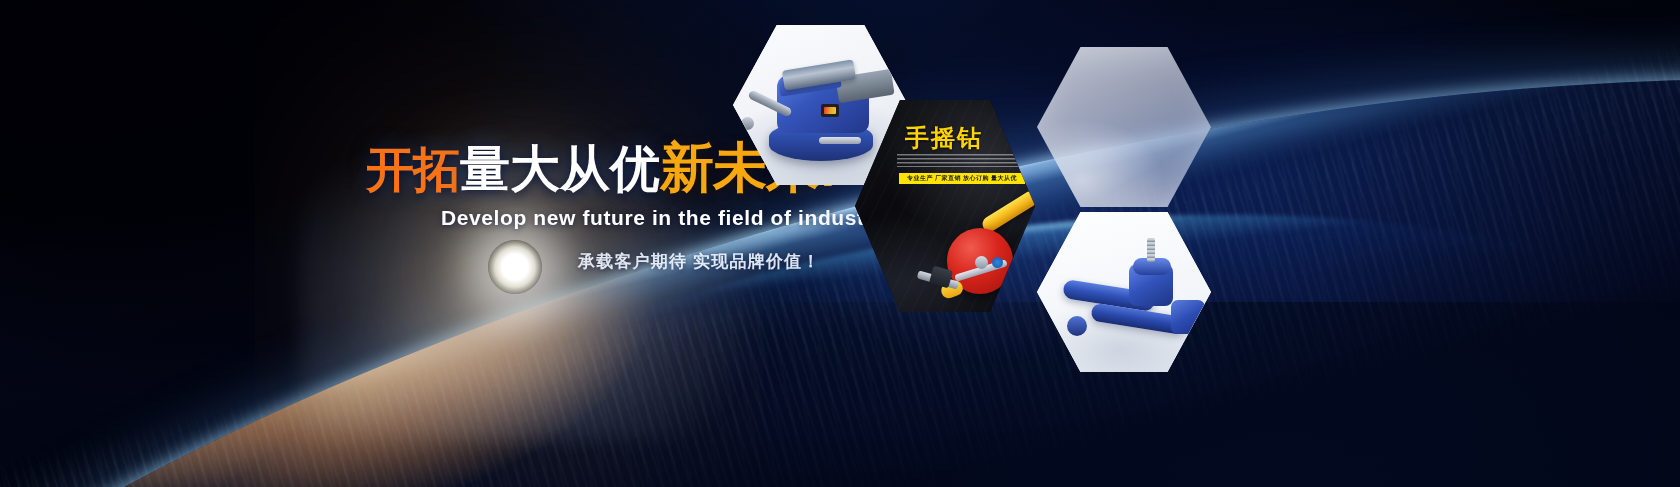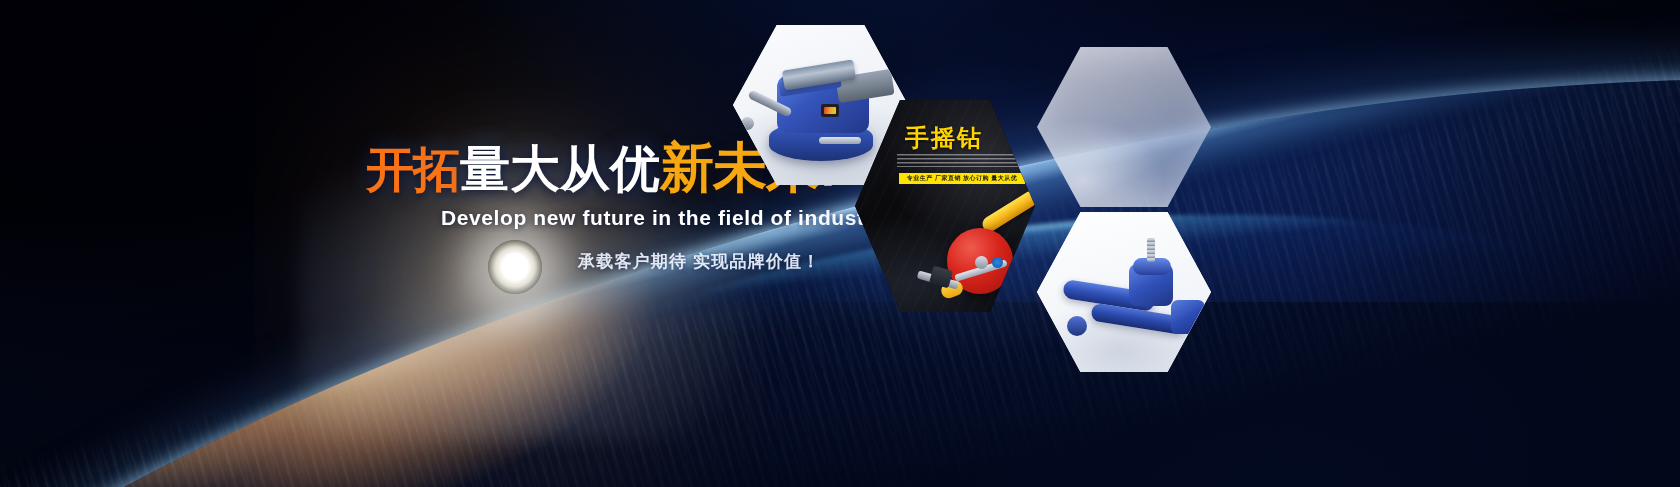--- a/index.html
+++ b/index.html
@@ -185,20 +185,21 @@
   .vise-label::after{content:"";position:absolute;left:3px;top:3px;width:12px;height:7px;
     background:linear-gradient(100deg,#e23b2e 0%,#f0a22a 52%,#e2d22e 100%);border-radius:1px;}
 
   
   .hex-drill{left:855px;top:100px;width:180px;height:212px;background:#0b0b0d;}
   .hex-drill .photo{position:absolute;inset:0;
     background:
       radial-gradient(ellipse 140px 120px at 70% 28%, rgba(70,72,82,.55) 0%, rgba(14,14,18,0) 70%),
       radial-gradient(ellipse 180px 90px at 28% 86%, rgba(40,44,56,.55) 0%, rgba(10,10,14,0) 72%),
       linear-gradient(150deg,#14151a 0%,#0a0a0d 40%,#121318 70%,#08080b 100%);
+    font-family: Liberation Serif, serif;
   }
   .drill-streaks{position:absolute;inset:0;opacity:.35;
     background:repeating-linear-gradient(116deg, rgba(255,255,255,.055) 0px, rgba(255,255,255,.055) 1px, rgba(0,0,0,0) 2px, rgba(0,0,0,0) 13px);}
   .drill-title{position:absolute;left:50px;top:22px;font-size:24px;font-weight:bold;color:#ffd400;
     letter-spacing:2px;white-space:nowrap;text-shadow:0 1px 3px rgba(0,0,0,.8);}
   .drill-en{position:absolute;left:42px;top:54px;width:122px;height:13px;
     background:repeating-linear-gradient(to bottom, rgba(255,255,255,.42) 0px, rgba(255,255,255,.42) 1px, rgba(0,0,0,0) 2px, rgba(0,0,0,0) 4px);}
   .drill-strip{position:absolute;left:44px;top:73px;width:126px;height:11px;background:#ffe400;
     display:flex;align-items:center;justify-content:center;}
   .drill-strip span{font-size:6px;font-weight:bold;color:#1a1a1a;letter-spacing:.5px;white-space:nowrap;}

